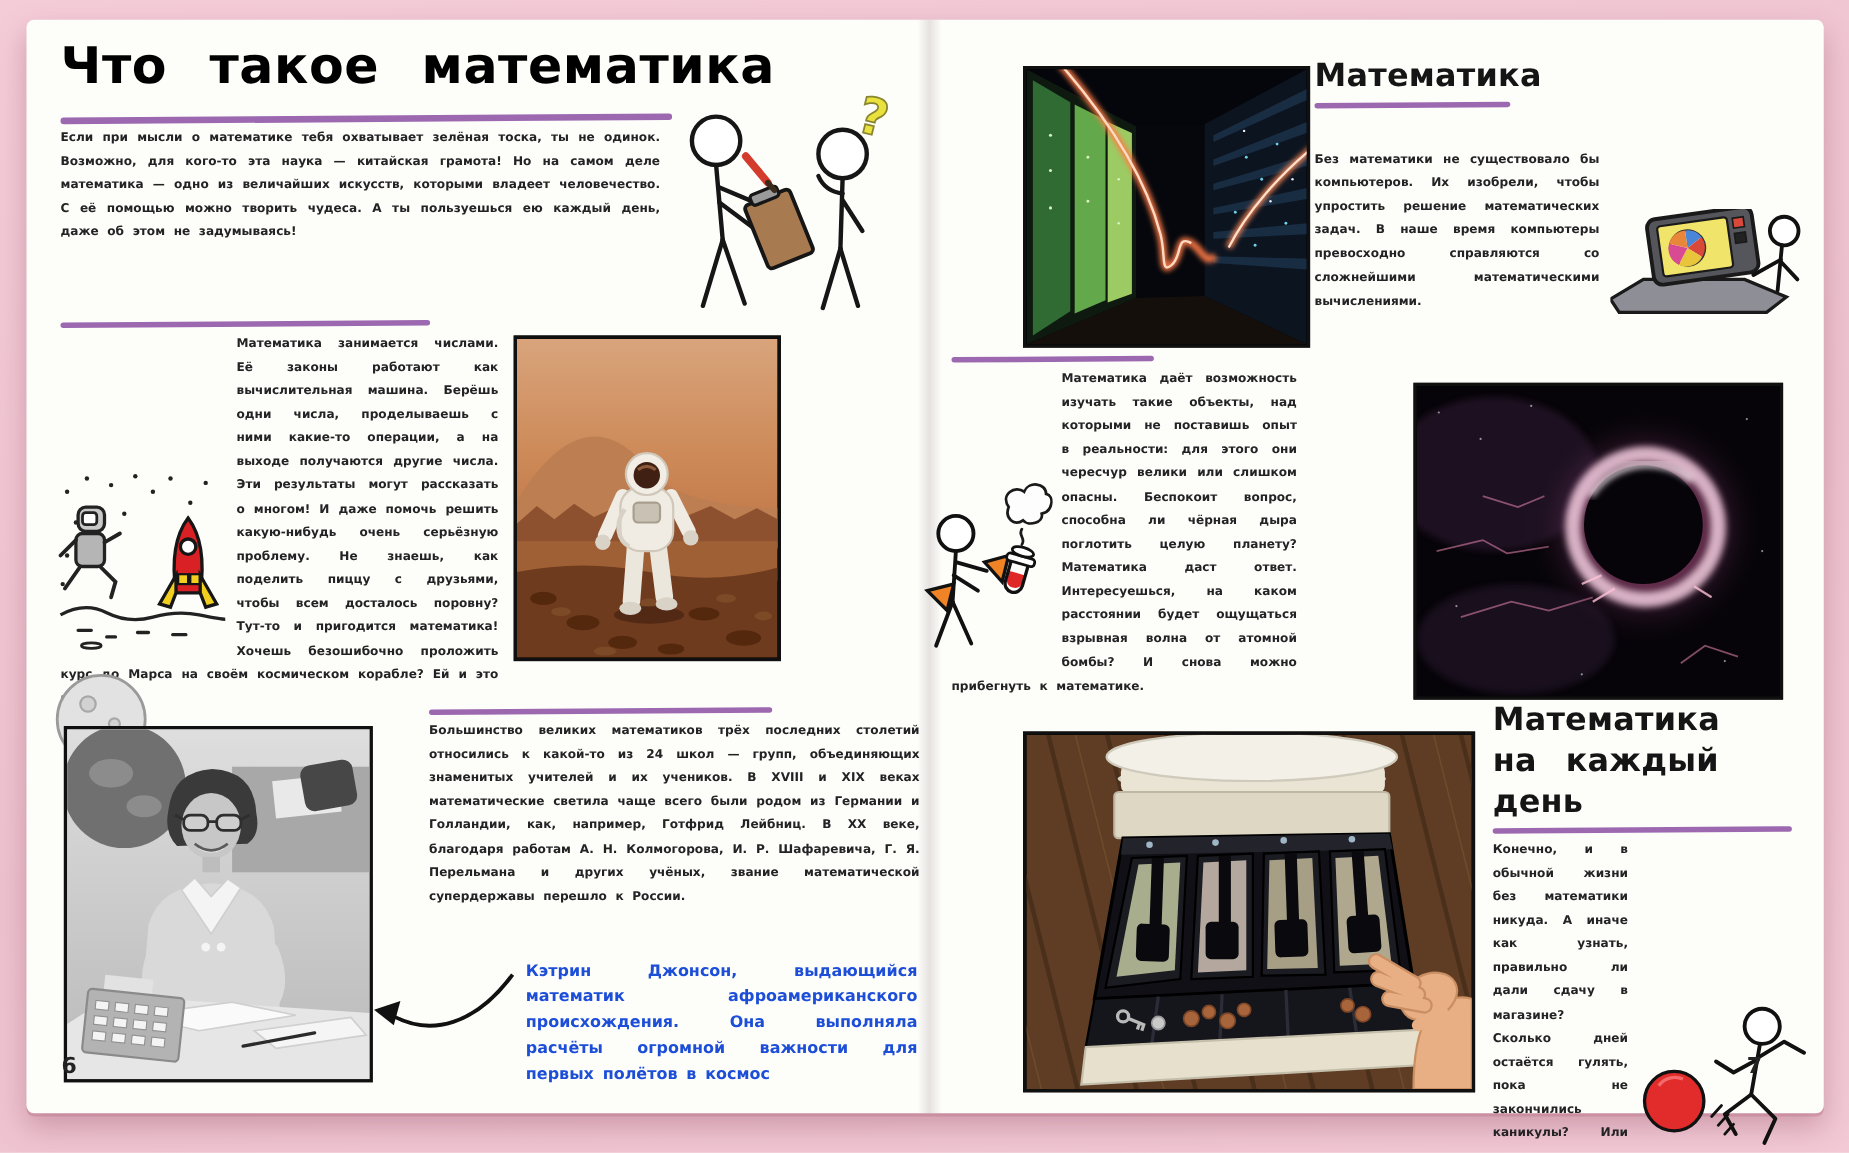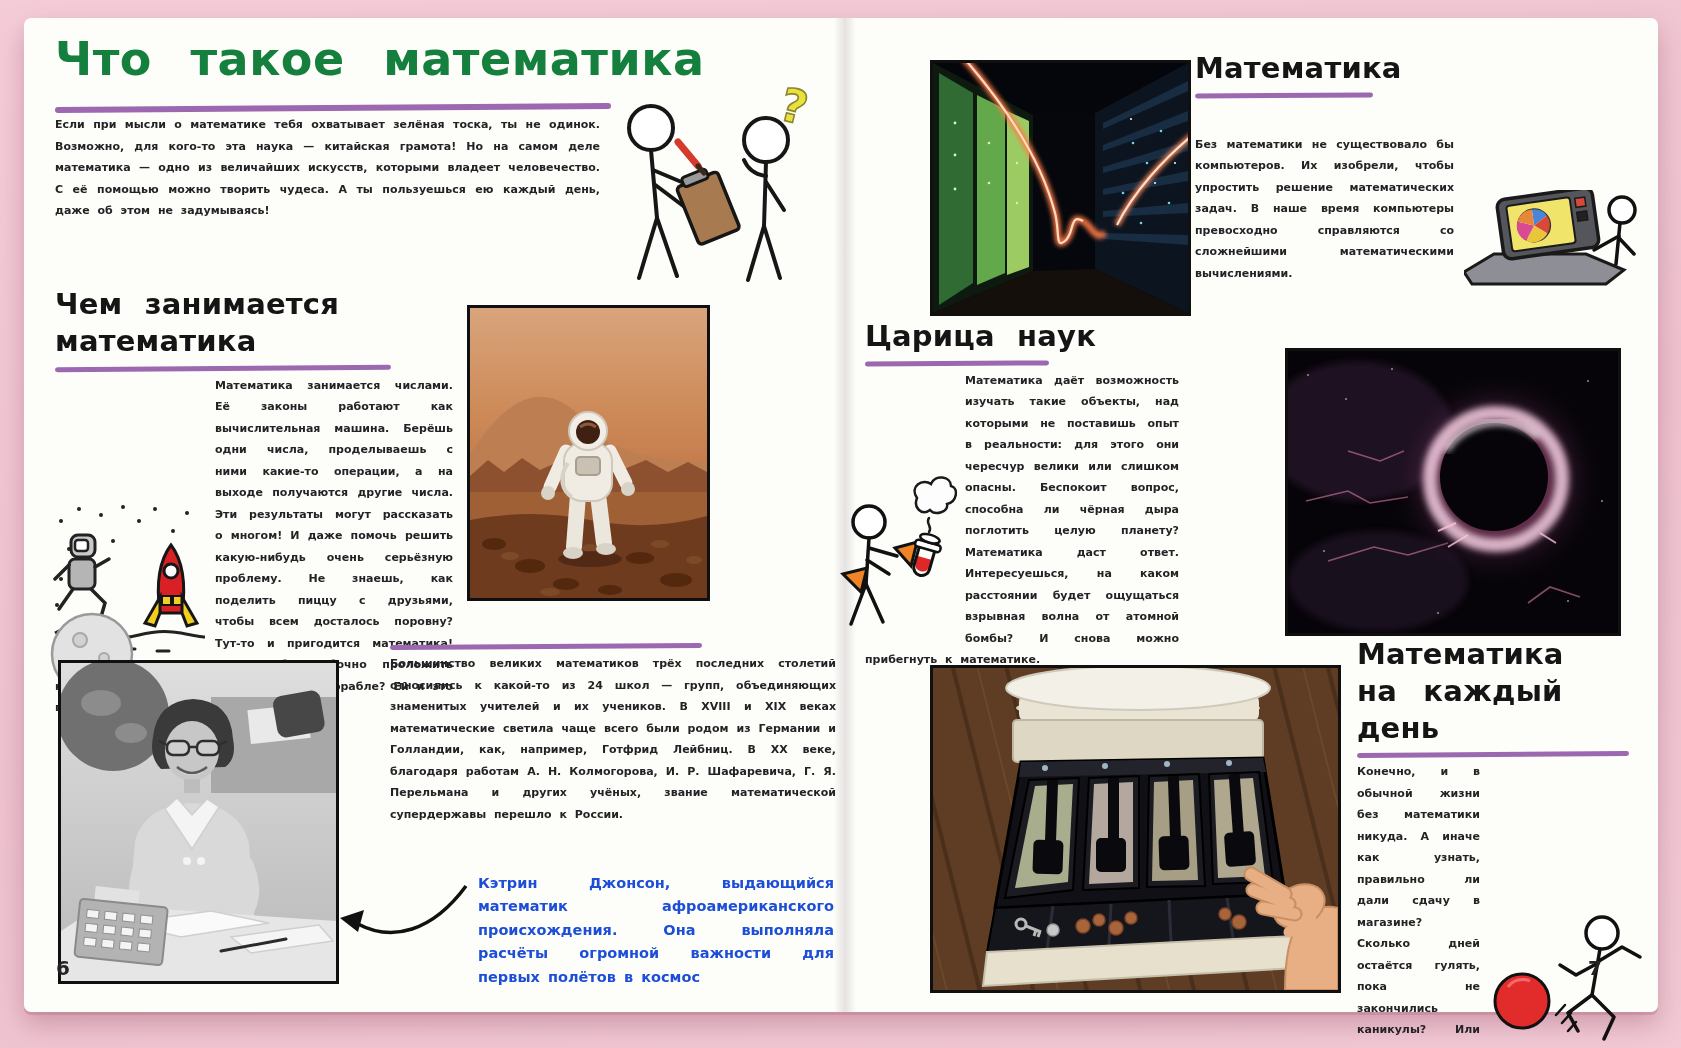--- a/index.html
+++ b/index.html
@@ -11,21 +11,21 @@
   .spread{
     position:absolute;left:24px;top:18px;width:1634px;height:994px;
     background:#fdfdfa;border-radius:7px;
     box-shadow:0 3px 0 rgba(190,120,145,.45), 0 12px 26px rgba(140,70,95,.35);
   }
   .gutter{
     position:absolute;left:834px;top:18px;width:22px;height:994px;
     background:linear-gradient(90deg,rgba(0,0,0,0),rgba(60,30,40,.12) 50%,rgba(0,0,0,0));
   }
   .abs{position:absolute;}
-  .title{font-size:46px;font-weight:800;letter-spacing:.5px;word-spacing:22px;color:#15803d;line-height:1.1;}
+  .title{font-size:46px;font-weight:800;letter-spacing:.5px;word-spacing:22px;color:#000000;line-height:1.1;}
   .h2{font-size:29px;font-weight:800;letter-spacing:.2px;word-spacing:12px;color:#151515;line-height:1.27;}
   .uline{height:6px;background:#9c68b0;border-radius:4px;transform:rotate(-.4deg);margin-top:6px;}
   .uline.thin{height:5px;}
   .body{font-size:11px;font-weight:700;line-height:21.5px;text-align:justify;word-spacing:4px;color:#232325;margin:0;}
   .caption{font-size:14.5px;font-weight:700;line-height:1.62;word-spacing:3px;text-align:justify;color:#1d4ed8;margin:0;}
   .pageno{font-size:20px;font-weight:800;color:#222;}
   .photo{position:absolute;border:3px solid #101010;background:#000;overflow:hidden;}
   .photo svg{display:block;}
   .flow{overflow:visible;}
   .moonscene-float{float:left;width:152px;height:170px;margin:126px 10px 4px -2px;}
@@ -65,21 +65,20 @@
     <rect x="98" y="87" width="26" height="10" rx="3" fill="#9a9a9a" stroke="#161616" stroke-width="3"></rect>
   </g>
   <g>
     <path d="M82,58 L102,82" stroke="#d33b2c" stroke-width="7" stroke-linecap="round"></path>
     <path d="M102,82 L108,89" stroke="#3a2a1a" stroke-width="5" stroke-linecap="round"></path>
   </g>
   <text x="184" y="38" font-size="46" font-weight="bold" fill="#e9e23d" stroke="#8a8530" stroke-width="1.6" transform="rotate(14 196 24)">?</text>
 </svg>
 
 <div class="abs flow" style="left:55px;top:286px;width:398px;">
-  <div class="h2">Чем занимается математика</div>
   <div class="uline thin" style="width:336px;"></div>
   <div class="mt4" style="overflow:visible;">
     <svg class="moonscene-float" viewBox="0 0 152 170">
       <g fill="#222">
         <circle cx="8" cy="20" r="2"></circle>
           <circle cx="26" cy="8" r="2"></circle>
           <circle cx="48" cy="14" r="2"></circle>
           <circle cx="16" cy="48" r="2"></circle>
         <circle cx="70" cy="6" r="2"></circle>
           <circle cx="86" cy="20" r="2"></circle>
@@ -334,21 +333,20 @@
         <path d="M156,33 L152,74"></path>
           <path d="M155,46 L130,60"></path>
           <path d="M155,48 L170,64"></path>
       </g>
     </svg>
     <p class="body">Без математики не существовало бы компьютеров. Их изобрели, чтобы упростить решение математических задач. В наше время компьютеры превосходно справляются со сложнейшими математическими вычислениями.</p>
   </div>
 </div>
 
 <div class="abs flow" style="left:865px;top:318px;width:314px;">
-  <div class="h2">Царица наук</div>
   <div class="uline thin" style="width:184px;"></div>
   <div class="mt4" style="overflow:visible;">
     <svg class="chemist-float" viewBox="0 0 118 158">
       <path d="M78,26 C70,14 84,6 92,12 C96,2 112,4 112,14 C120,16 118,30 108,32 C110,40 96,44 91,38 C83,44 74,36 78,26 Z" fill="#fdfdfd" stroke="#1a1a1a" stroke-width="2.5"></path>
       <path d="M90,46 C86,52 94,54 90,60" stroke="#1a1a1a" stroke-width="2.5" fill="none" stroke-linecap="round"></path>
       <g fill="none" stroke="#111" stroke-width="3.5" stroke-linecap="round">
         <circle cx="30" cy="50" r="16" fill="#fff"></circle>
         <path d="M30,66 L27,112"></path>
           <path d="M27,112 L12,152"></path>
           <path d="M27,112 L44,150"></path>

